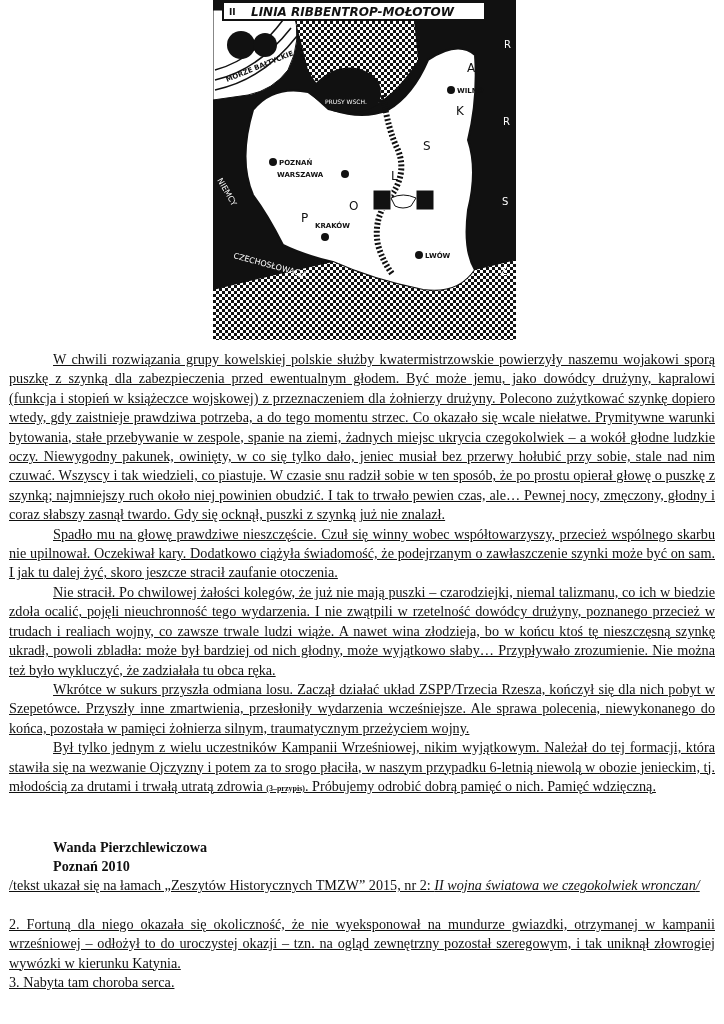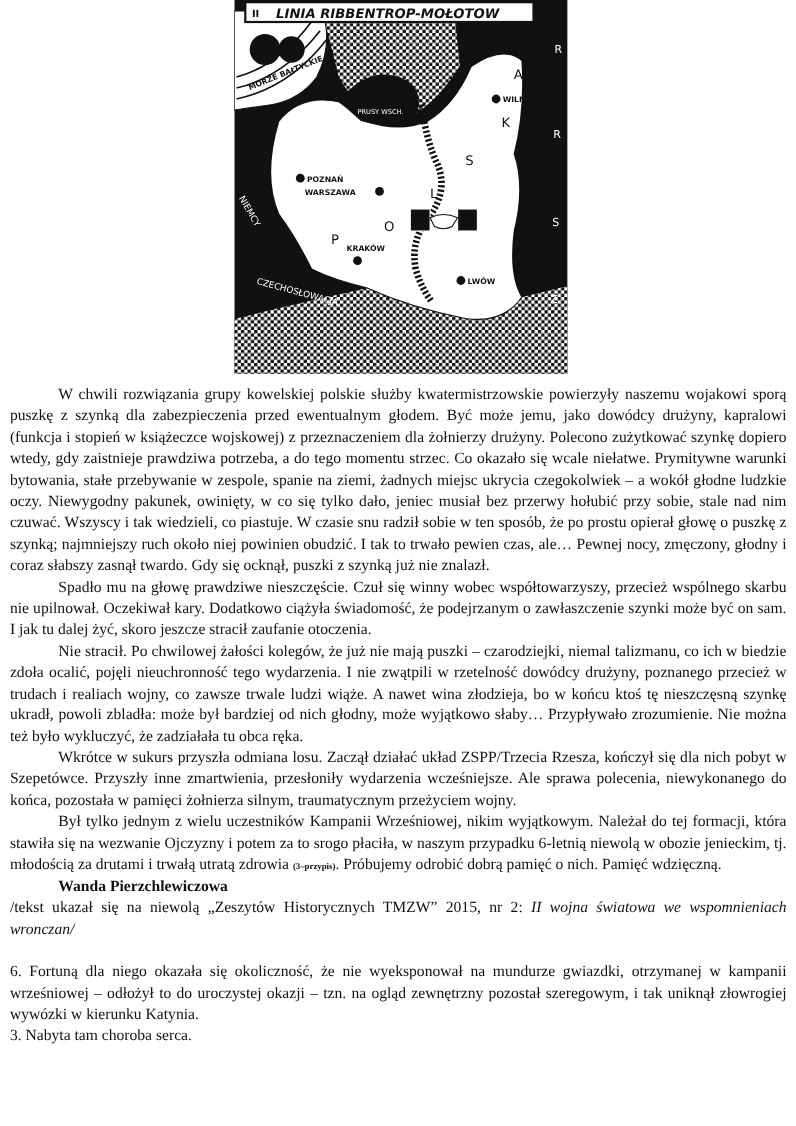--- a/index.html
+++ b/index.html
@@ -1,24 +1,24 @@
 <!DOCTYPE html>
 <html><head>
 <meta charset="utf-8">
 <style>
   html, body { margin: 0; padding: 0; background: #ffffff; }
   body { width: 724px; height: 1024px; position: relative; overflow: hidden;
          font-family: "Liberation Serif", serif; color: #111; }
   .map { position: absolute; left: 213px; top: 0; width: 303px; height: 340px; }
   .text { position: absolute; left: 9px; top: 350px; width: 706px;
           font-size: 14.2px; line-height: 19.4px; text-align: justify; }
-  .text p { margin: 0; }
+  .text p { margin: 0; text-decoration: underline; }
   .indent { text-indent: 44px; }
   .small { font-size: 8px; font-weight: bold; margin-top: 43px; }
-  .sig { padding-left: 44px; font-weight: bold; line-height: 19px; }
+  .sig { margin-top: 40px; padding-left: 44px; font-weight: bold; line-height: 19px; }
   .src { margin-top: 18px; }
   .fn-h { margin-top: 22px; font-weight: bold; }
   .fns { margin-top: 19px; }
 </style>
 </head>
 <body>
 
 <svg class="map" viewBox="0 0 303 340" xmlns="http://www.w3.org/2000/svg">
   <defs>
     <pattern id="hatch" width="6" height="6" patternUnits="userSpaceOnUse">
@@ -79,21 +79,22 @@
 
 <div class="text">
   <p class="indent">W chwili rozwiązania grupy kowelskiej polskie służby kwatermistrzowskie powierzyły naszemu wojakowi sporą puszkę z szynką dla zabezpieczenia przed ewentualnym głodem. Być może jemu, jako dowódcy drużyny, kapralowi (funkcja i stopień w książeczce wojskowej) z przeznaczeniem dla żołnierzy drużyny. Polecono zużytkować szynkę dopiero wtedy, gdy zaistnieje prawdziwa potrzeba, a do tego momentu strzec. Co okazało się wcale niełatwe. Prymitywne warunki bytowania, stałe przebywanie w zespole, spanie na ziemi, żadnych miejsc ukrycia czegokolwiek – a wokół głodne ludzkie oczy. Niewygodny pakunek, owinięty, w co się tylko dało, jeniec musiał bez przerwy hołubić przy sobie, stale nad nim czuwać. Wszyscy i tak wiedzieli, co piastuje. W czasie snu radził sobie w ten sposób, że po prostu opierał głowę o puszkę z szynką; najmniejszy ruch około niej powinien obudzić. I tak to trwało pewien czas, ale… Pewnej nocy, zmęczony, głodny i coraz słabszy zasnął twardo. Gdy się ocknął, puszki z szynką już nie znalazł.</p>
   <p class="indent">Spadło mu na głowę prawdziwe nieszczęście. Czuł się winny wobec współtowarzyszy, przecież wspólnego skarbu nie upilnował. Oczekiwał kary. Dodatkowo ciążyła świadomość, że podejrzanym o zawłaszczenie szynki może być on sam. I jak tu dalej żyć, skoro jeszcze stracił zaufanie otoczenia.</p>
   <p class="indent">Nie stracił. Po chwilowej żałości kolegów, że już nie mają puszki – czarodziejki, niemal talizmanu, co ich w biedzie zdoła ocalić, pojęli nieuchronność tego wydarzenia. I nie zwątpili w rzetelność dowódcy drużyny, poznanego przecież w trudach i realiach wojny, co zawsze trwale ludzi wiąże. A nawet wina złodzieja, bo w końcu ktoś tę nieszczęsną szynkę ukradł, powoli zbladła: może był bardziej od nich głodny, może wyjątkowo słaby… Przypływało zrozumienie. Nie można też było wykluczyć, że zadziałała tu obca ręka.</p>
   <p class="indent">Wkrótce w sukurs przyszła odmiana losu. Zaczął działać układ ZSPP/Trzecia Rzesza, kończył się dla nich pobyt w Szepetówce. Przyszły inne zmartwienia, przesłoniły wydarzenia wcześniejsze. Ale sprawa polecenia, niewykonanego do końca, pozostała w pamięci żołnierza silnym, traumatycznym przeżyciem wojny.</p>
   <p class="indent"><span>Był tylko jednym z wielu uczestników Kampanii Wrześniowej, nikim wyjątkowym. Należał do tej formacji, która stawiła się na wezwanie Ojczyzny i potem za to srogo płaciła, w naszym przypadku 6-letnią niewolą w obozie jenieckim, tj. młodością za drutami i trwałą utratą zdrowia </span><span class="small">(3–przypis)</span><span>. Próbujemy odrobić dobrą pamięć o nich. Pamięć wdzięczną.</span></p>
 
   <div class="sig">
     <div>Wanda Pierzchlewiczowa</div>
+    <div>Poznań 2010</div>
   </div>
 
-  <p class="src"><span>/tekst ukazał się na niewolą „Zeszytów Historycznych TMZW” 2015, nr 2: </span><i>II wojna światowa we wspomnieniach wronczan</i><i>/</i></p>
+  <p class="src"><span>/tekst ukazał się na łamach „Zeszytów Historycznych TMZW” 2015, nr 2: </span><i>II wojna światowa we czegokolwiek wronczan</i><i>/</i></p>
 
   <div class="fns">
-    <p>6. Fortuną dla niego okazała się okoliczność, że nie wyeksponował na mundurze gwiazdki, otrzymanej w kampanii wrześniowej – odłożył to do uroczystej okazji – tzn. na ogląd zewnętrzny pozostał szeregowym, i tak uniknął złowrogiej wywózki w kierunku Katynia.</p>
+    <p>2. Fortuną dla niego okazała się okoliczność, że nie wyeksponował na mundurze gwiazdki, otrzymanej w kampanii wrześniowej – odłożył to do uroczystej okazji – tzn. na ogląd zewnętrzny pozostał szeregowym, i tak uniknął złowrogiej wywózki w kierunku Katynia.</p>
     <p>3. Nabyta tam choroba serca.</p>
   </div>
 </div>
 
 </body></html>

